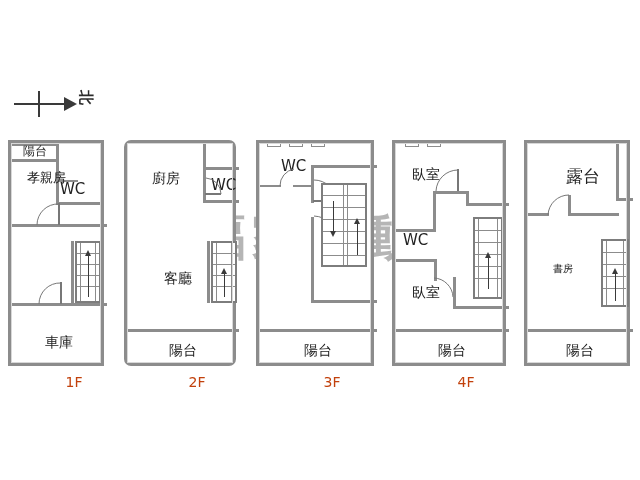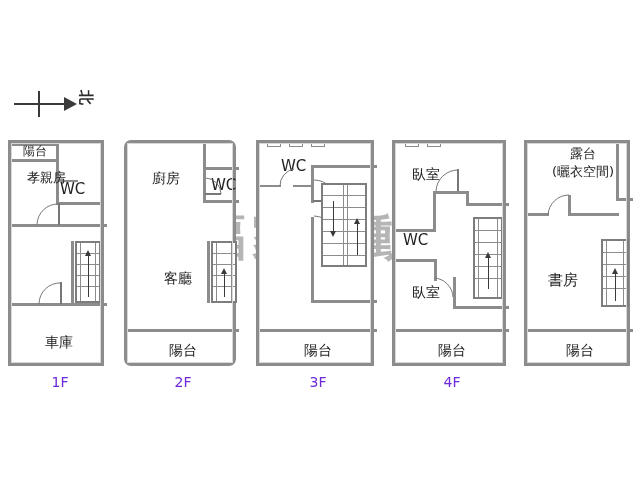--- a/index.html
+++ b/index.html
@@ -26,22 +26,22 @@
     position:absolute;left:140px;top:206px;width:360px;height:62px;
     font-size:50px;letter-spacing:6px;font-weight:700;color:#a9a9a9;
     white-space:nowrap;line-height:62px;opacity:.85;
   }
 
   
   .floor{position:absolute;top:140px;}
   .plan{position:relative;border:3px solid #8c8c8c;background:#fff;box-sizing:border-box;}
   .plan::after{content:"";position:absolute;left:0;top:0;right:0;bottom:0;
       border:1px solid #d8d8d8;box-sizing:border-box;pointer-events:none;}
-  .floor-label{position:absolute;left:0;width:100%;top:234px;text-align:center;
-      font-size:14px;color:#6d28d9;}
+  .floor-label{position:absolute;left:14px;width:100%;top:234px;text-align:center;
+      font-size:14px;color:#c2410c;}
 
   
   .w{position:absolute;background:#8c8c8c;}
   .room-label{position:absolute;font-size:13px;color:#222;white-space:nowrap;text-align:center;line-height:15px;}
   .wc-label{position:absolute;font-size:15px;color:#222;font-family:"DejaVu Sans","Liberation Sans",sans-serif;}
 
   
   .door{position:absolute;}
   .door svg{display:block;overflow:visible;}
 
@@ -262,37 +262,36 @@
 
       <div class="w" style="left:0;top:186px;width:114px;height:3px;"></div>
       <div class="room-label" style="left:0;top:200px;width:114px;font-size:14px;">陽台</div>
     </div>
     <div class="floor-label">4F</div>
   </div>
 
   <div class="floor" style="left:524px;width:112px;">
     <div class="plan" style="width:106px;height:226px;">
 
-      <div class="room-label" style="left:0;top:2px;width:112px;line-height:18px;font-size:13px;">
+      <div class="room-label" style="left:0;top:24px;width:112px;line-height:18px;font-size:17px;">
         <div>露台</div>
-        <div>(曬衣空間)</div>
       </div>
 
       <div class="w" style="left:89px;top:0;width:3px;height:58px;"></div>
       <div class="w" style="left:89px;top:55px;width:17px;height:3px;"></div>
       <div class="w" style="left:0;top:70px;width:22px;height:3px;"></div>
       <div class="w" style="left:44px;top:70px;width:48px;height:3px;"></div>
       <div class="w" style="left:41px;top:52px;width:3px;height:21px;"></div>
       <div class="door" style="left:20px;top:50px;">
         <svg width="24" height="24" viewBox="0 0 24 24">
           <path d="M1 22 A21 21 0 0 1 22 2" fill="none" stroke="#777" stroke-width="1"></path>
         </svg>
       </div>
 
-      <div class="room-label" style="left:12px;top:130px;width:48px;font-size:15px;">書房</div>
+      <div class="room-label" style="left:12px;top:118px;width:48px;font-size:10px;">書房</div>
 
       <div class="stair" style="left:74px;top:96px;width:28px;height:68px;">
         <div class="step" style="top:11px;"></div>
         <div class="step" style="top:23px;"></div>
         <div class="step" style="top:35px;"></div>
         <div class="step" style="top:47px;"></div>
         <div class="rail" style="left:3px;"></div>
         <div class="rail" style="right:3px;"></div>
         <div class="arrowline" style="left:12px;top:32px;height:28px;"></div>
         <div class="arrowhead up" style="left:9px;top:27px;"></div>

